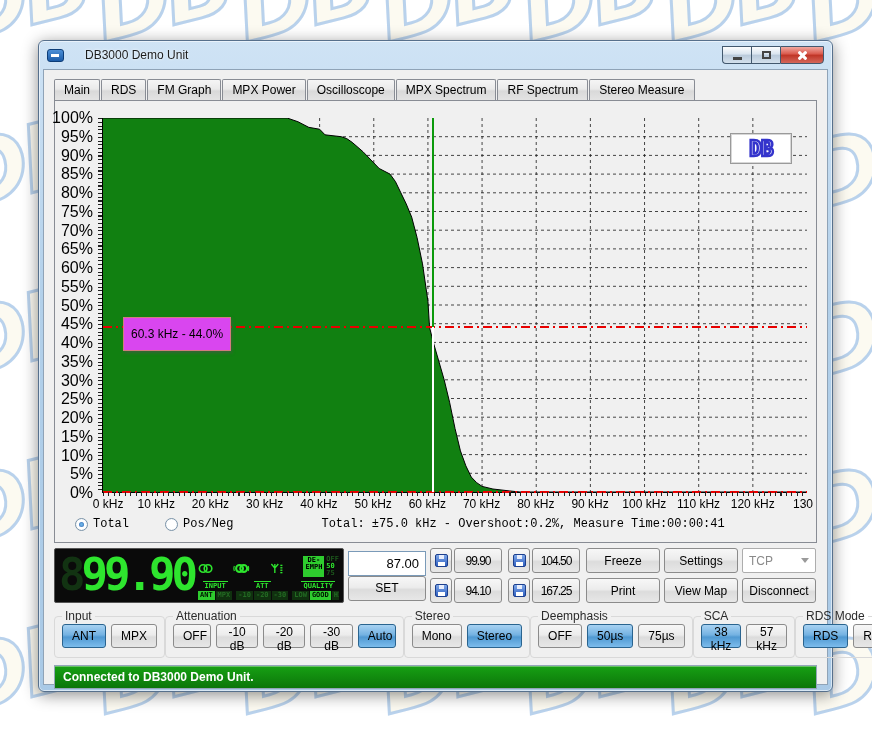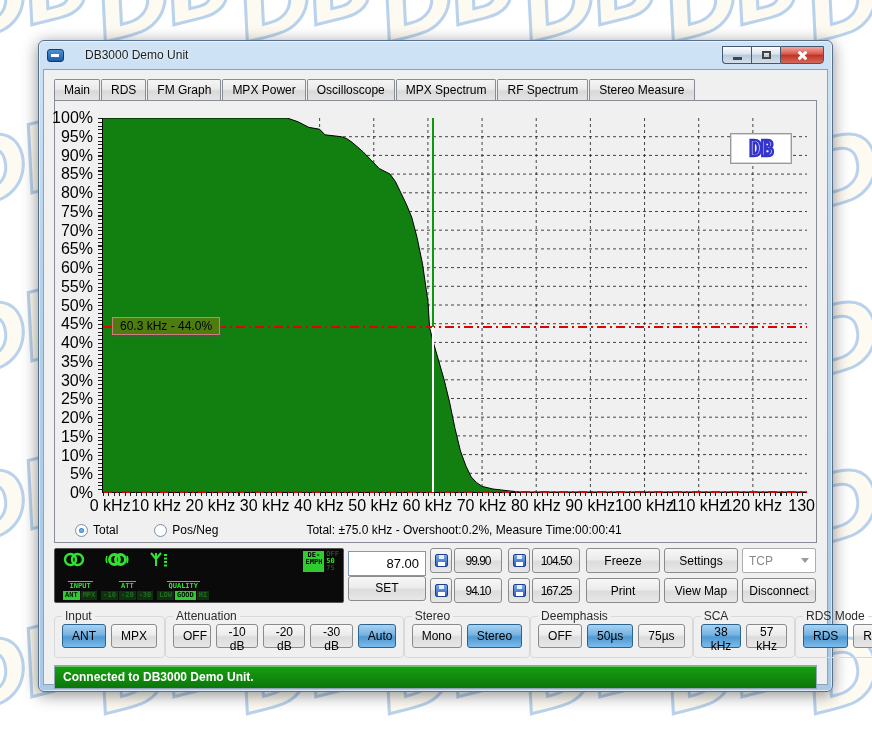--- a/index.html
+++ b/index.html
@@ -50,47 +50,47 @@
     background:repeating-linear-gradient(to right,#222 0 1px,transparent 1px 5.42px); }
   .plot svg { position:absolute; inset:0; width:100%; height:100%; }
   .plot svg .grid line { stroke:#1a1a1a; stroke-width:1; stroke-dasharray:3 3; vector-effect:non-scaling-stroke; opacity:.8; }
   .plot svg polyline { stroke:#000; stroke-width:1; vector-effect:non-scaling-stroke; }
   .hline { position:absolute; left:0; width:100%; height:2px;
     background:repeating-linear-gradient(90deg,#e80000 0 9px,transparent 9px 13px,#e80000 13px 15px,transparent 15px 19px); }
   .hline.cross { top:calc(56% - 1px); }
   .hline.base  { bottom:-1px; }
   .vcur-top { position:absolute; top:0; height:56%; width:2px; background:#0b9a0b; margin-left:-1px; }
   .vcur-bot { position:absolute; top:56%; bottom:0; width:2px; background:#fff; margin-left:-1px; }
-  .tooltip { position:absolute; left:9px; top:199px; padding:1px 7px; font-size:12px; color:#000;
-    background:#4d7c0f; border:1px solid #d27d7d; box-shadow:1px 2px 3px rgba(80,80,80,.6); white-space:nowrap; z-index:5; }
+  .tooltip { position:absolute; left:20px; top:199px; padding:9px 7px; font-size:12px; color:#000;
+    background:#d946ef; border:1px solid #d27d7d; box-shadow:1px 2px 3px rgba(80,80,80,.6); white-space:nowrap; z-index:5; }
   .chart-logo { position:absolute; right:15px; top:15px; width:62px; height:31px; background:#fff;
     border:1px solid #9a9a9a; box-shadow:inset 0 0 0 1px #d7d7d7; display:flex; align-items:center; justify-content:center; }
   .chart-logo span { font:900 21px "DejaVu Sans Mono", monospace; letter-spacing:-1px;
     color:#fdfdfd; -webkit-text-stroke:2.5px #3434cc; }
   .ylabels { position:absolute; left:0; top:17px; width:41px; height:375px; }
   .ylabels span { position:absolute; right:3px; transform:translateY(-50%); font-size:16px; color:#000; }
   .xlabels { position:absolute; left:47px; top:396px; width:705px; height:15px; }
-  .xlabels span { position:absolute; transform:translateX(-50%); font-size:16px; color:#000; white-space:nowrap; }
+  .xlabels span { position:absolute; transform:translateX(-50%); font-size:12px; color:#000; white-space:nowrap; }
   .xlabels span:first-child { transform:translateX(-30%); }
   .xlabels span:last-child { transform:translateX(-70%); }
-  .radiorow { position:absolute; left:20px; right:12px; bottom:5px; height:20px; display:flex; align-items:flex-end; font-size:12px; }
+  .radiorow { position:absolute; left:20px; right:12px; bottom:5px; height:20px; display:flex; align-items:flex-start; font-size:12px;font-family:Liberation Mono, monospace; }
   .radio { display:flex; align-items:center; gap:5px; margin-right:36px; cursor:default; }
   .rb { width:13px; height:13px; border-radius:50%; border:1px solid #7b93a8;
     background:radial-gradient(#fff 55%,#dce8f2); position:relative; flex:none; }
   .rb.sel::after { content:""; position:absolute; left:3px; top:3px; width:5px; height:5px;
     border-radius:50%; background:radial-gradient(#6fb4e8 20%,#1f56a8); }
   .summary { margin-left:52px; }
   
   .row1 { display:flex; gap:4px; margin-top:5px; height:55px; }
   .lcd { width:290px; height:55px; background:#0a0a0a; border:1px solid #555; border-radius:2px;
     display:flex; padding:2px 4px; color:#2ee52e; }
   .lcd-digits { font:bold 44px "DejaVu Sans Mono", monospace; letter-spacing:-4px; line-height:48px; white-space:nowrap; }
   .lcd-ghost { color:#123312; }
   .lcd-right { margin-left:4px; flex:1; display:flex; flex-direction:column; justify-content:space-between; overflow:hidden; }
-  .lcd-icons { display:flex; align-items:flex-start; gap:20px; height:26px; }
+  .lcd-icons { display:flex; align-items:flex-end; gap:20px; height:26px; }
   .deemph { display:flex; gap:2px; margin-left:auto; }
   .deemph-tag { background:#2ecc2e; color:#000; font:bold 7px "DejaVu Sans Mono", monospace;
     padding:1px 2px; line-height:7px; text-align:center; }
   .deemph-opts { display:flex; flex-direction:column; font:bold 7px "DejaVu Sans Mono", monospace; line-height:7px; }
   .deemph-opts .off { color:#1d5a1d; } .deemph-opts .on { color:#2ee52e; }
   .lcd-groups { display:flex; gap:4px; }
   .lgrp { display:flex; flex-direction:column; align-items:center; }
   .llab { font:bold 7px "DejaVu Sans Mono", monospace; color:#2ee52e; line-height:8px;
     border-top:1px solid #2ee52e; padding:0 2px; }
   .lrow { display:flex; gap:1px; margin-top:1px; }
@@ -291,20 +291,21 @@
             <span class="rb"></span>
             <span>Pos/Neg</span>
           </label>
           <span id="radios-anchor"></span>
         <span class="summary">Total: ±75.0 kHz - Overshoot:0.2%, Measure Time:00:00:41</span>
       </div>
     </div>
 
     <div class="row1">
       <div class="lcd">
+        <div class="lcd-digits"><span class="lcd-ghost">8</span><span>99.90</span></div>
         <div class="lcd-right">
           <div class="lcd-icons">
             <svg width="22" height="17" viewBox="0 0 22 17">
               <circle cx="7.5" cy="8.5" r="5.5" fill="none" stroke="#2ee52e" stroke-width="2.4"></circle>
               <circle cx="14.5" cy="8.5" r="5.5" fill="none" stroke="#2ee52e" stroke-width="2.4"></circle>
             </svg>
             <svg width="24" height="17" viewBox="0 0 24 17">
               <circle cx="9.5" cy="8.5" r="5" fill="none" stroke="#2ee52e" stroke-width="3"></circle>
               <circle cx="15.5" cy="8.5" r="5" fill="none" stroke="#2ee52e" stroke-width="3"></circle>
               <path d="M2 12 A9 9 0 0 1 2 5 M22 5 A9 9 0 0 1 22 12" fill="none" stroke="#2ee52e" stroke-width="1.6"></path>

